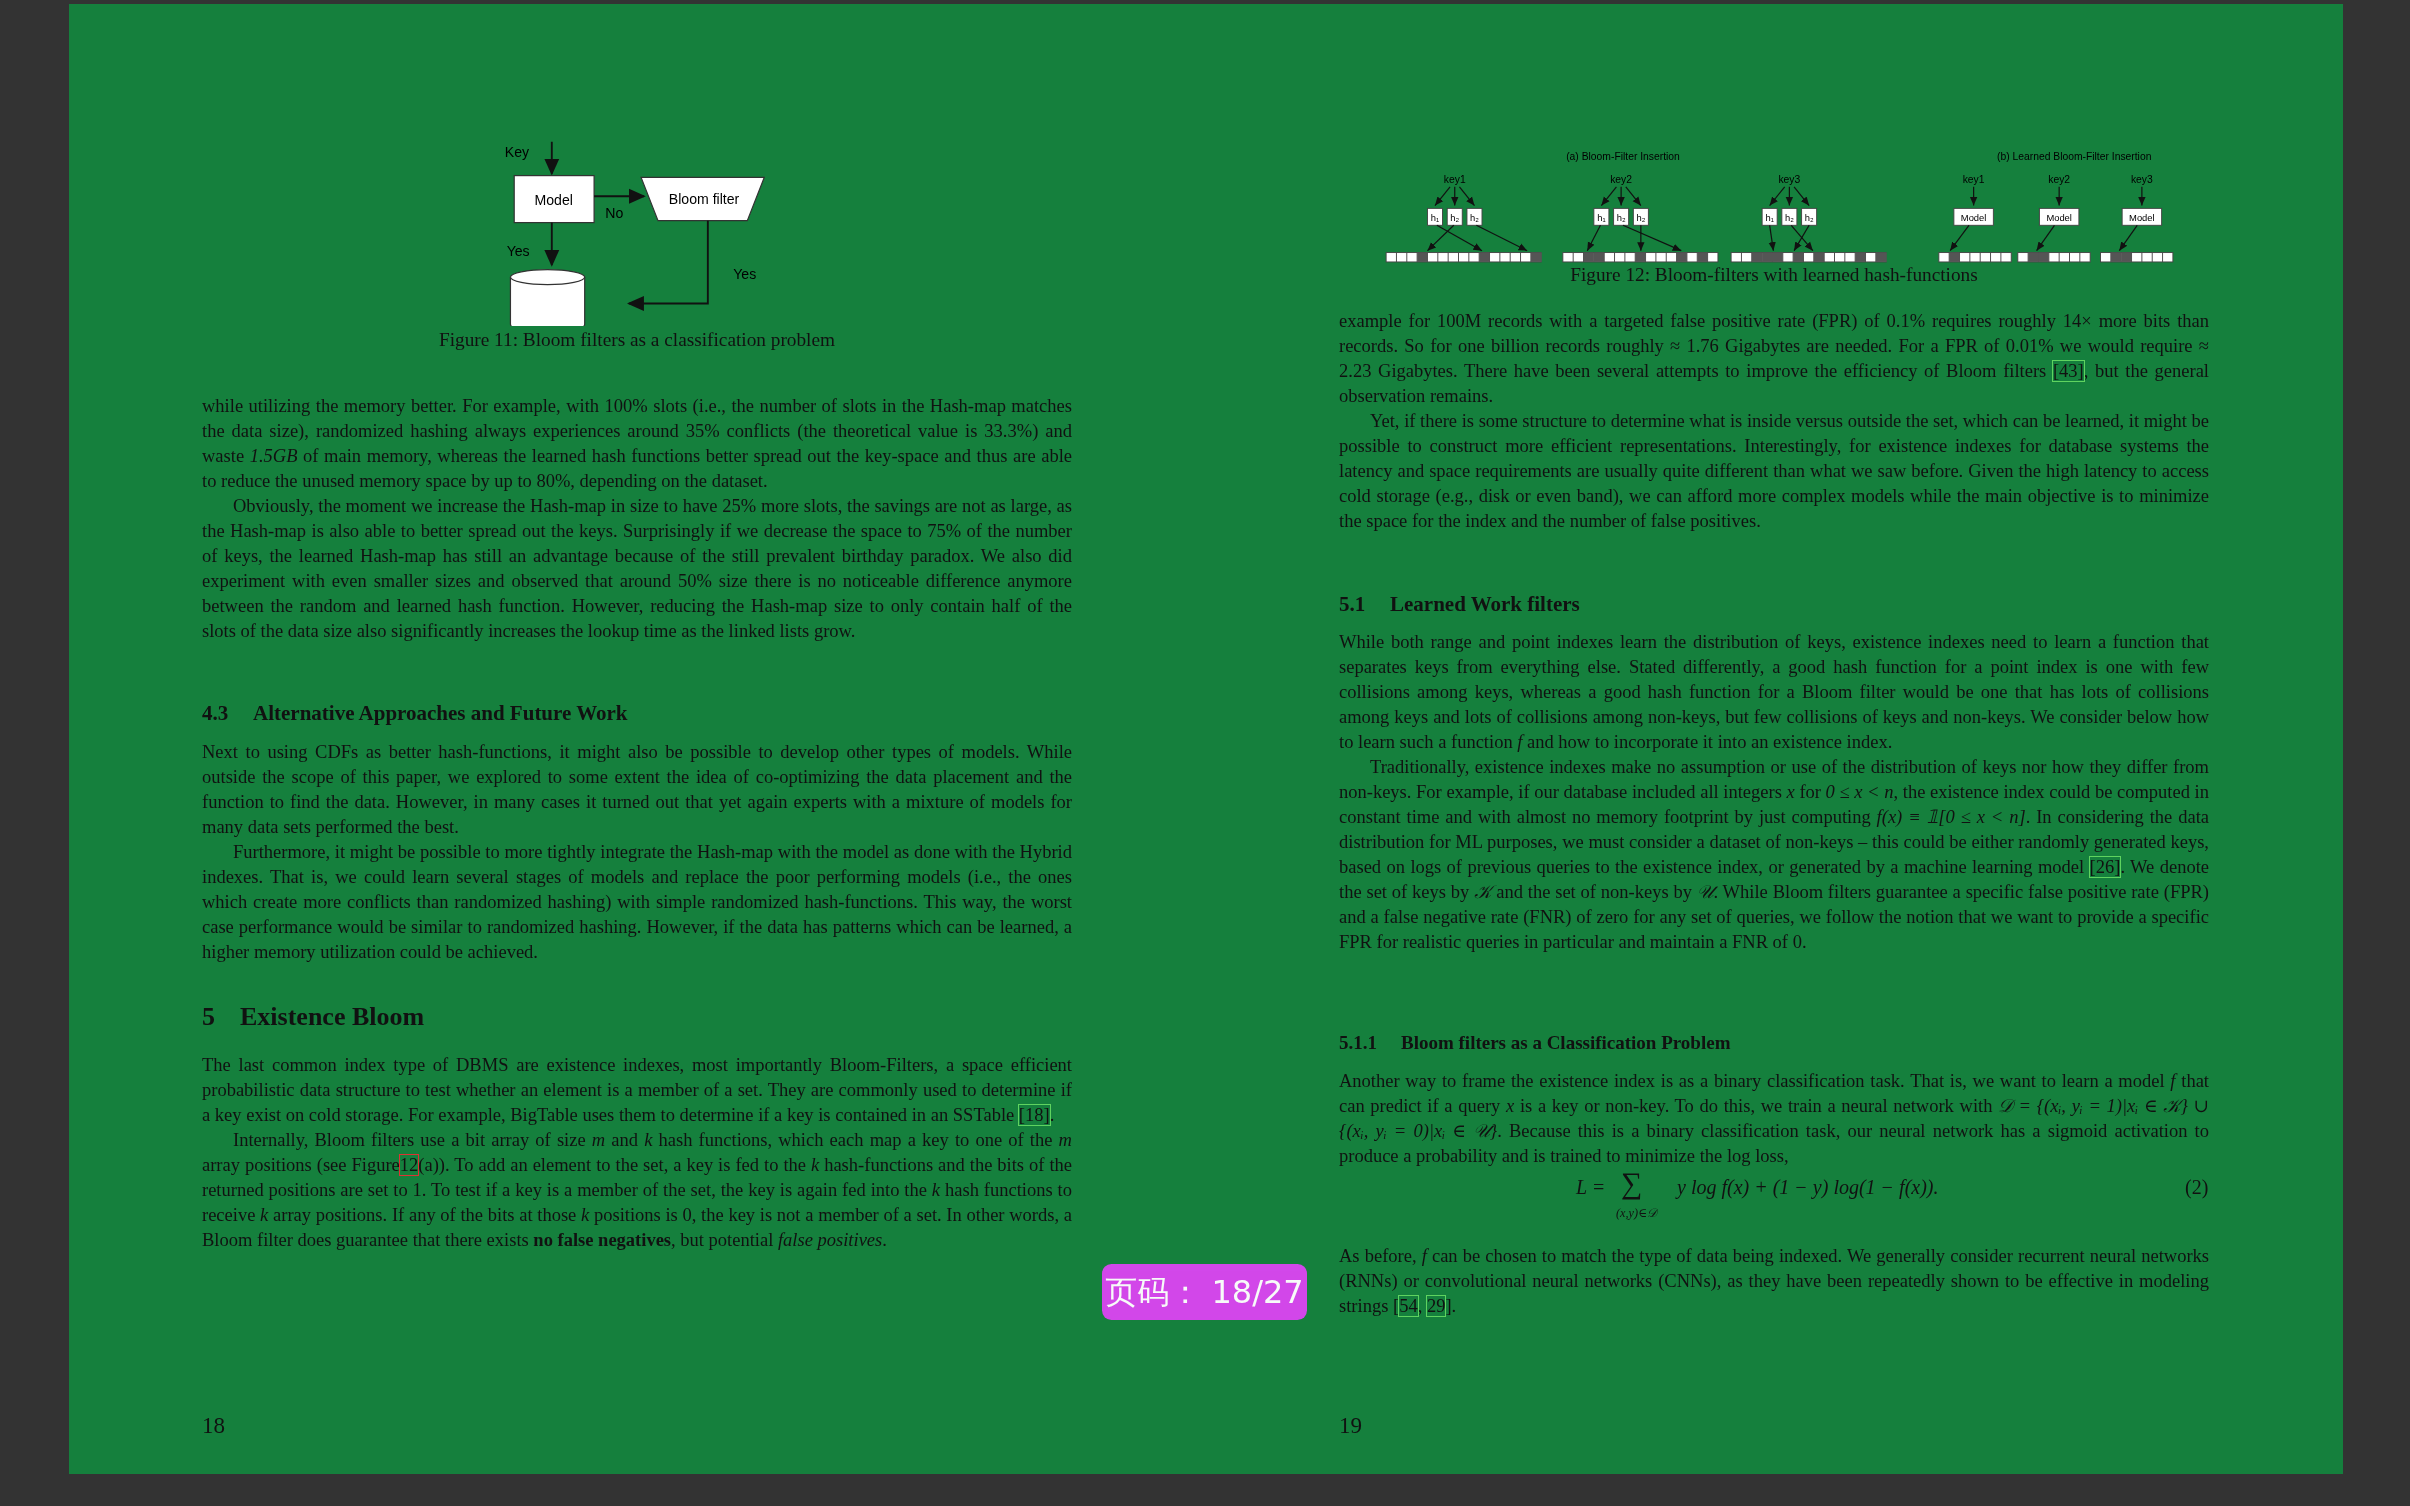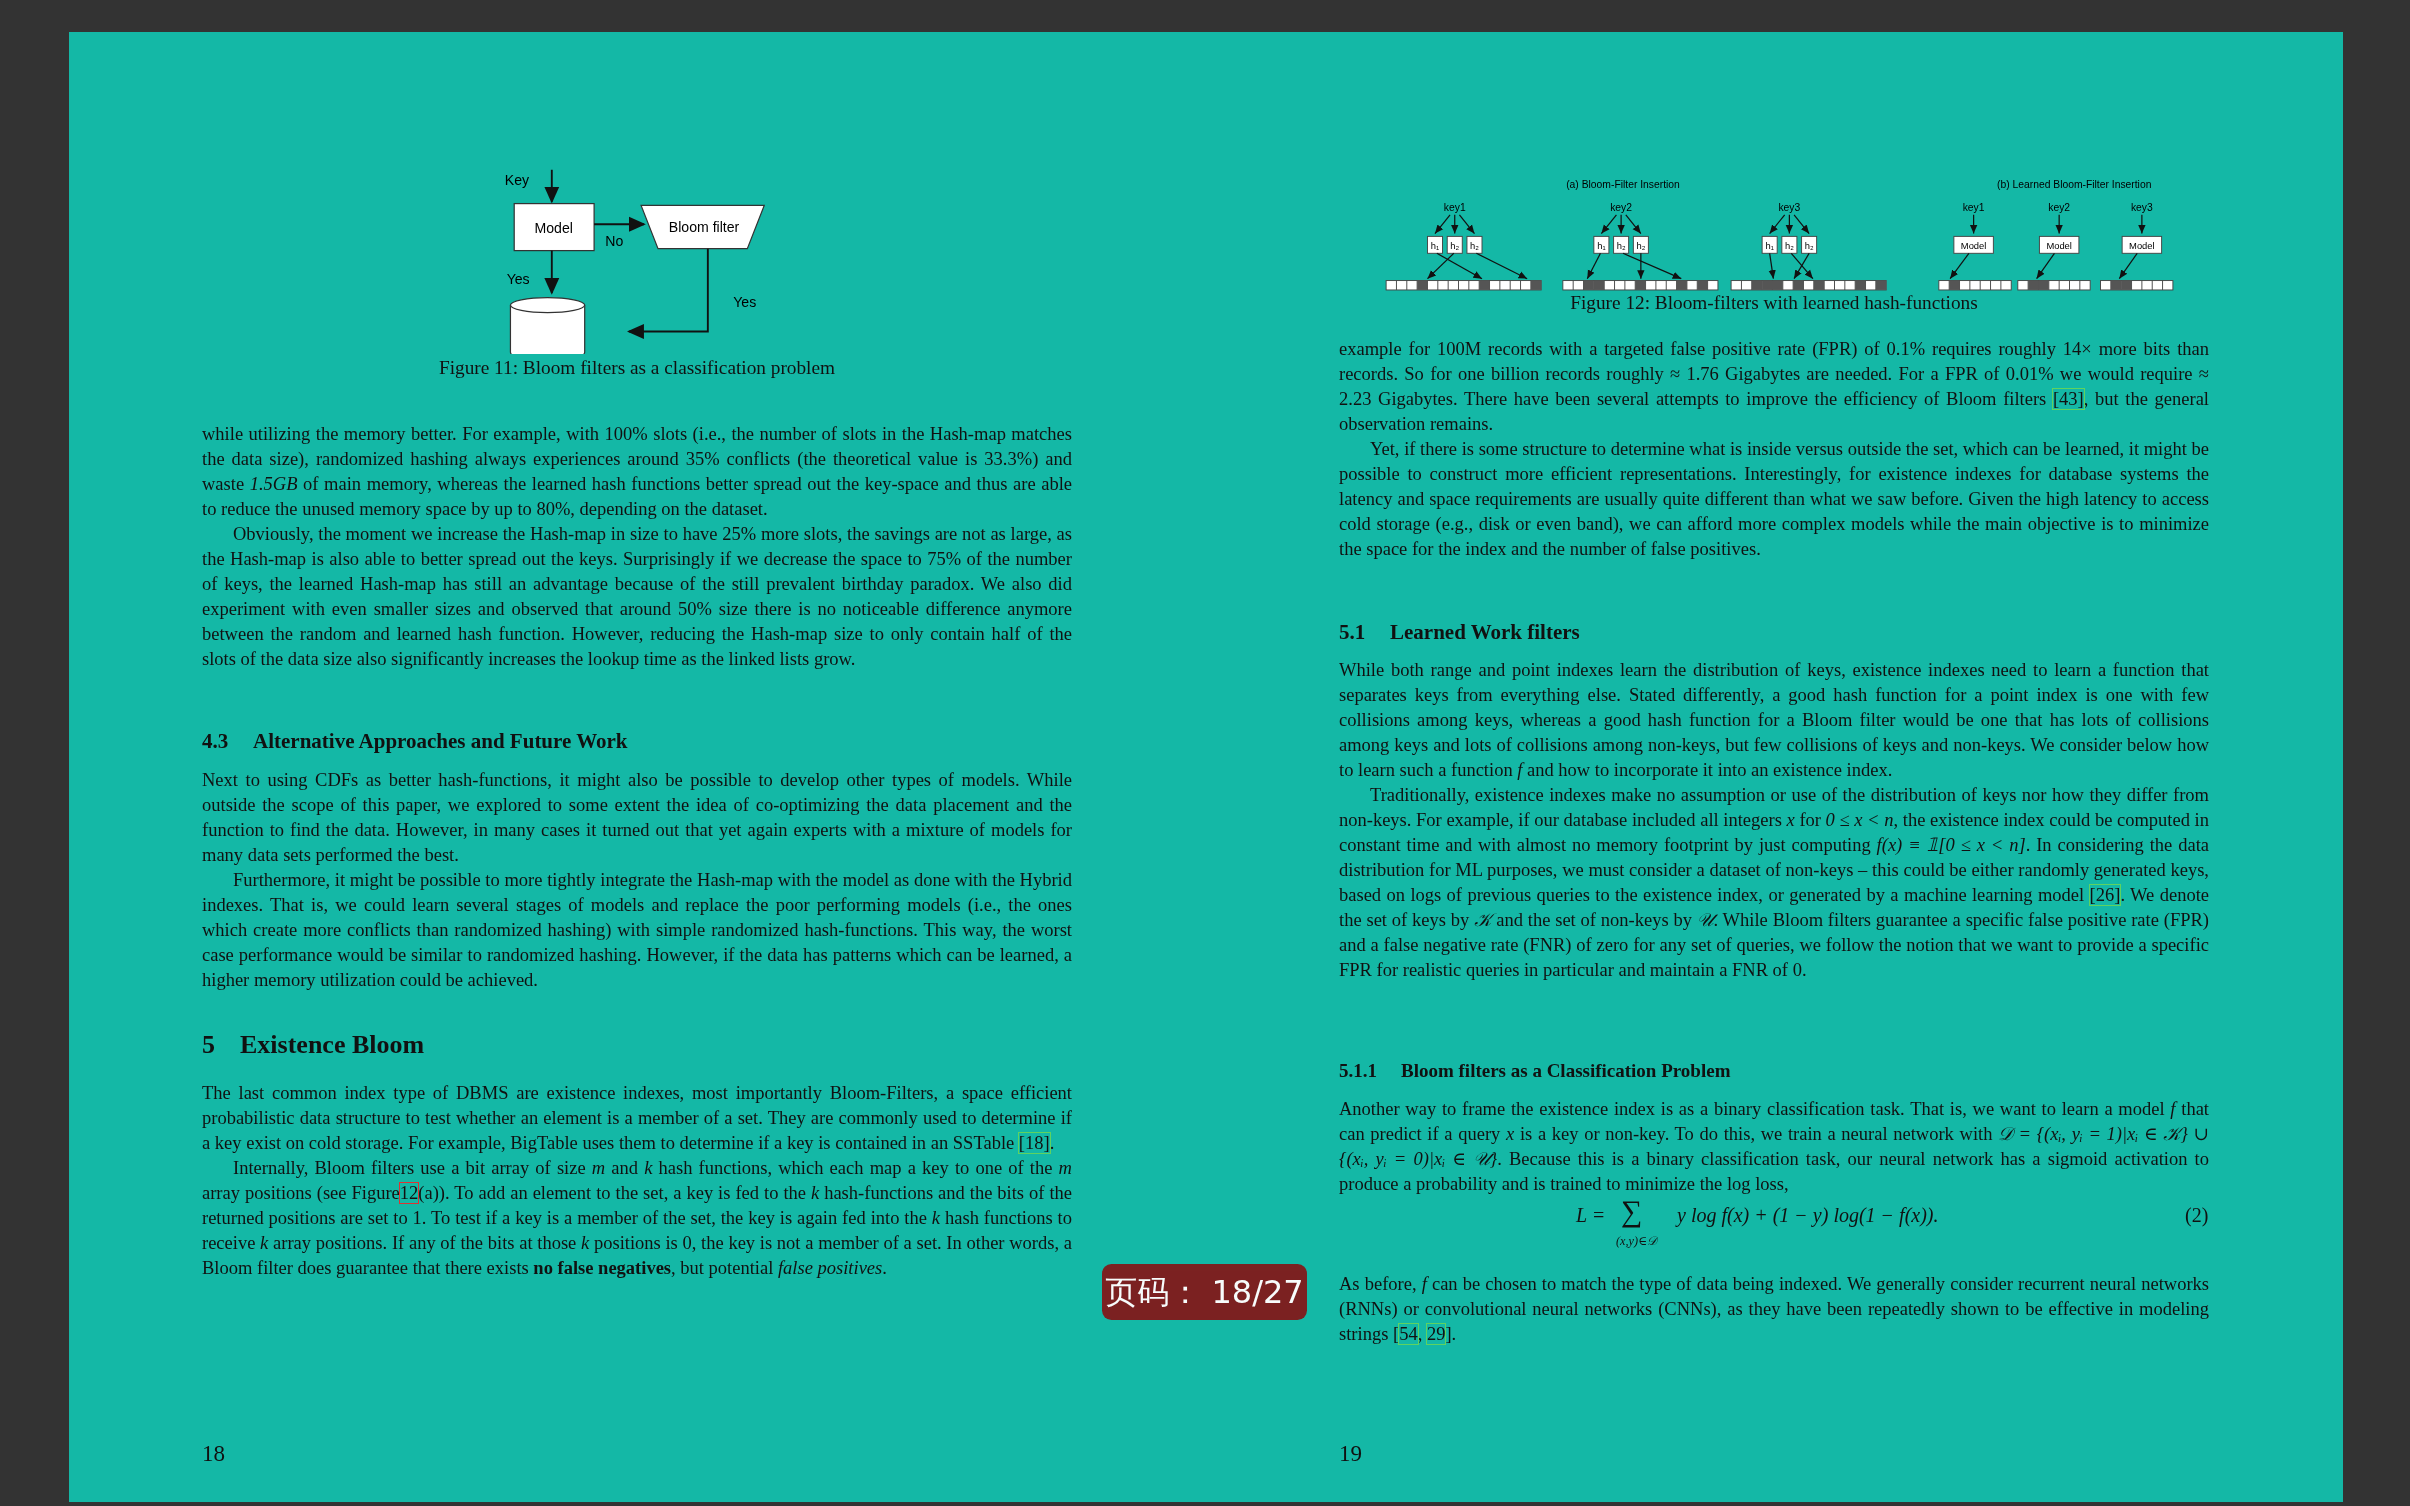--- a/index.html
+++ b/index.html
@@ -1,36 +1,36 @@
 <!DOCTYPE html>
 <html style="font-size:15px"><head>
 <meta charset="utf-8">
 <style>
   html, body { margin:0; padding:0; }
   body { width:2411px; height:1507px; background:#333333; position:relative; overflow:hidden;
          font-family:"Liberation Serif", "DejaVu Serif", serif; color:#111; }
-  .sheet { position:absolute; left:69px; top:32px; width:2274px; height:1470px; background:#14b8a6; }
+  .sheet { position:absolute; left:69px; top:4px; width:2274px; height:1470px; background:#15803d; }
   .col { position:absolute; font-size:18.5px; line-height:25px; text-align:justify; }
   .col p { margin:0; }
   .col p.ind { text-indent:31px; }
   .left { left:133px; top:0; width:870px; }
   .right { left:1270px; top:0; width:870px; }
   .abs { position:absolute; }
   .h2 { font-weight:bold; font-size:26px; }
   .h2 .num { display:inline-block; width:38px; }
   .h3 { font-weight:bold; font-size:21px; }
   .h3 .num { display:inline-block; width:51px; }
   .h4 { font-weight:bold; font-size:19px; }
   .h4 .num { display:inline-block; width:62px; }
   .cap { font-size:19.3px; text-align:center; }
   .m { font-style:italic; }
   .cite-g { outline:1.4px solid #5fd35f; outline-offset:0px; }
   .cite-r { outline:1.4px solid #d33; outline-offset:0px; }
   .pnum { font-size:23px; text-align:left;margin-top:36px; }
-  .badge { position:absolute; left:1102px; top:1264px; width:205px; height:56px; background:#7f1d1d;
+  .badge { position:absolute; left:1102px; top:1264px; width:205px; height:56px; background:#d946ef;
            border-radius:9.4px; color:#fff; font-family:"DejaVu Sans", sans-serif; font-size:32px;
            line-height:56px; text-align:center; opacity:0.97; }
   svg text { font-family:"Liberation Sans", "DejaVu Sans", sans-serif; }
   .eq { position:absolute; font-size:20px; }
 </style>
 </head>
 <body>
 
 <div class="sheet">
 

